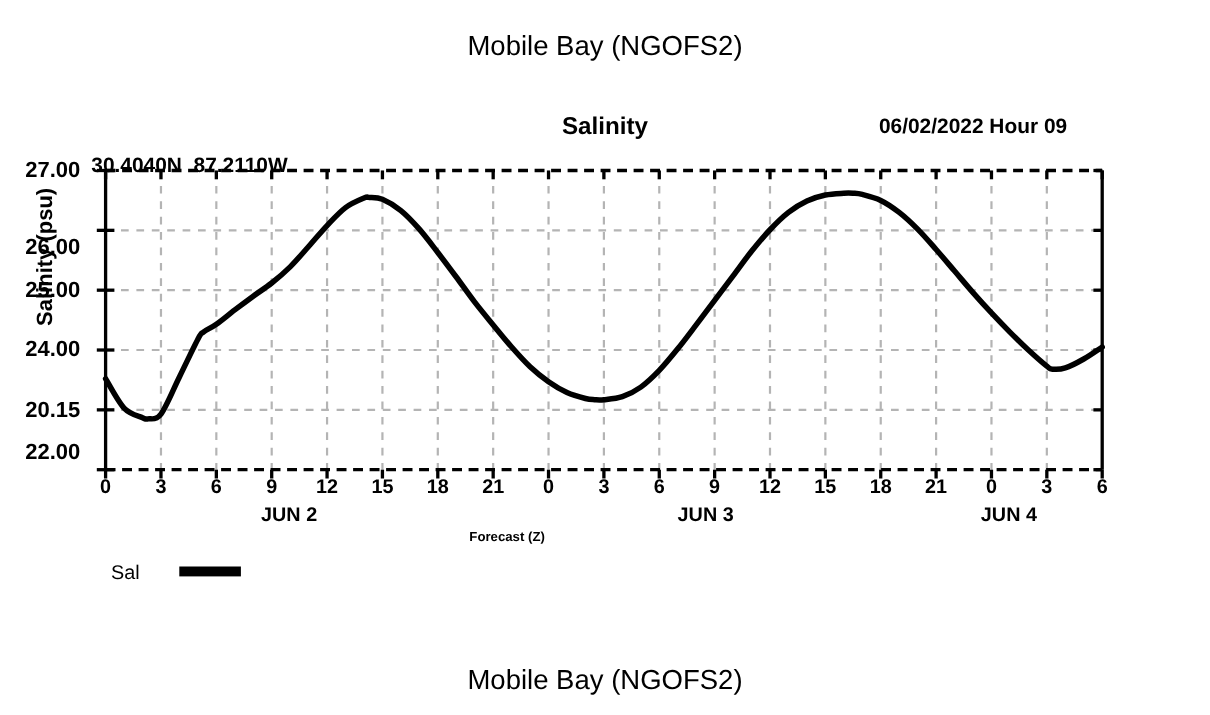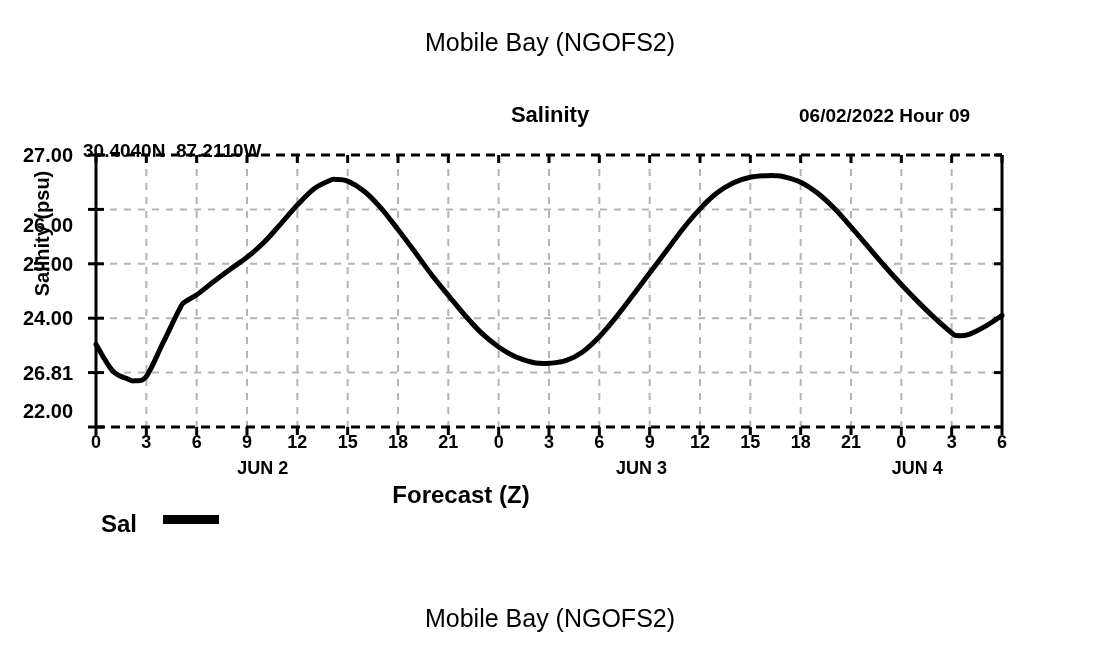--- a/index.html
+++ b/index.html
@@ -57,21 +57,21 @@
     font-weight: bold;
     transform: rotate(-90deg);
     transform-origin: center center;
   }
 
   .xlabel {
     top: 481px;
     left: 0;
     width: 922px;
     text-align: center;
-    font-size: 24px;
+    font-size: 12px;
     font-weight: bold;
   }
 
   .ytick {
     font-size: 20px;
     font-weight: bold;
     text-align: center;
     width: 80px;
     left: 8px;
   }
@@ -87,22 +87,22 @@
   .daylabel {
     font-size: 18px;
     font-weight: bold;
     width: 120px;
     top: 458px;
   }
 
   .legend-label {
     top: 510px;
     left: 101px;
-    font-size: 24px;
-    font-weight: bold;
+    font-size: 18px;
+    font-weight: normal;
   }
   .legend-swatch {
     position: absolute;
     top: 515px;
     left: 163px;
     width: 56px;
     height: 9px;
     background: #000000;
   }
 
@@ -206,21 +206,21 @@
       <line x1="994" y1="263.8" x2="1002" y2="263.8" stroke="#000" stroke-width="3"></line>
       <line x1="88" y1="209.39999999999998" x2="104" y2="209.39999999999998" stroke="#000" stroke-width="3"></line>
       <line x1="994" y1="209.39999999999998" x2="1002" y2="209.39999999999998" stroke="#000" stroke-width="3"></line>
       <line x1="88" y1="155" x2="104" y2="155" stroke="#000" stroke-width="3"></line>
       <line x1="994" y1="155" x2="1002" y2="155" stroke="#000" stroke-width="3"></line>
       <path d="M 96.00 344.31 C 98.80 348.75, 107.19 365.07, 112.78 370.97 C 118.37 376.86, 125.92 378.04, 129.56 379.67 C 133.19 381.30, 131.79 381.30, 134.59 380.76 C 137.39 380.22, 141.58 382.75, 146.33 376.41 C 151.09 370.06, 157.52 354.01, 163.11 342.68 C 168.70 331.35, 176.25 315.21, 179.89 308.41 C 183.52 301.61, 182.13 304.15, 184.92 301.88 C 187.72 299.61, 191.91 298.16, 196.67 294.81 C 201.42 291.45, 207.85 286.01, 213.44 281.75 C 219.04 277.49, 224.63 273.32, 230.22 269.24 C 235.81 265.16, 241.41 261.71, 247.00 257.27 C 252.59 252.83, 258.19 248.11, 263.78 242.58 C 269.37 237.05, 274.96 230.34, 280.56 224.09 C 286.15 217.83, 291.74 210.94, 297.33 205.05 C 302.93 199.15, 308.52 192.90, 314.11 188.73 C 319.70 184.56, 327.25 181.57, 330.89 180.02 C 334.52 178.48, 333.13 179.30, 335.92 179.48 C 338.72 179.66, 342.91 179.12, 347.67 181.11 C 352.42 183.11, 358.85 186.91, 364.44 191.45 C 370.04 195.98, 375.63 201.97, 381.22 208.31 C 386.81 214.66, 392.41 222.27, 398.00 229.53 C 403.59 236.78, 409.19 244.31, 414.78 251.83 C 420.37 259.36, 425.96 267.43, 431.56 274.68 C 437.15 281.93, 442.74 288.55, 448.33 295.35 C 453.93 302.15, 459.52 309.13, 465.11 315.48 C 470.70 321.83, 476.30 328.17, 481.89 333.43 C 487.48 338.69, 493.07 343.13, 498.67 347.03 C 504.26 350.93, 509.85 354.29, 515.44 356.82 C 521.04 359.36, 528.03 361.18, 532.22 362.26 C 536.42 363.35, 537.81 363.17, 540.61 363.35 C 543.41 363.53, 544.81 363.81, 549.00 363.35 C 553.19 362.90, 560.19 362.54, 565.78 360.63 C 571.37 358.73, 576.96 355.92, 582.56 351.93 C 588.15 347.94, 593.74 342.50, 599.33 336.70 C 604.93 330.89, 610.52 324.00, 616.11 317.11 C 621.70 310.22, 627.30 302.70, 632.89 295.35 C 638.48 288.01, 644.07 280.48, 649.67 273.05 C 655.26 265.61, 660.85 258.18, 666.44 250.74 C 672.04 243.31, 677.63 235.42, 683.22 228.44 C 688.81 221.46, 694.41 214.75, 700.00 208.86 C 705.59 202.96, 711.19 197.43, 716.78 193.08 C 722.37 188.73, 727.96 185.37, 733.56 182.74 C 739.15 180.11, 744.74 178.48, 750.33 177.30 C 755.93 176.13, 762.92 175.94, 767.11 175.67 C 771.31 175.40, 772.70 175.49, 775.50 175.67 C 778.30 175.85, 779.69 175.67, 783.89 176.76 C 788.08 177.85, 795.07 179.48, 800.67 182.20 C 806.26 184.92, 811.85 188.73, 817.44 193.08 C 823.04 197.43, 828.63 202.69, 834.22 208.31 C 839.81 213.93, 845.41 220.46, 851.00 226.81 C 856.59 233.15, 862.19 239.86, 867.78 246.39 C 873.37 252.92, 878.96 259.63, 884.56 265.98 C 890.15 272.32, 895.74 278.49, 901.33 284.47 C 906.93 290.46, 912.52 296.26, 918.11 301.88 C 923.70 307.50, 929.30 313.03, 934.89 318.20 C 940.48 323.37, 948.03 329.99, 951.67 332.89 C 955.30 335.79, 953.90 335.34, 956.70 335.61 C 959.50 335.88, 963.69 336.06, 968.44 334.52 C 973.20 332.98, 979.63 329.53, 985.22 326.36 C 990.81 323.19, 999.20 317.29, 1002.00 315.48" fill="none" stroke="#000000" stroke-width="5" stroke-linecap="round" stroke-linejoin="round"></path>
     </svg>
 
   <div id="ytick-layer">
       <div class="txt ytick" style="top: 400px;">22.00</div>
-      <div class="txt ytick" style="top: 361.6px;">26.81</div>
+      <div class="txt ytick" style="top: 361.6px;">20.15</div>
       <div class="txt ytick" style="top: 307.2px;">24.00</div>
       <div class="txt ytick" style="top: 252.8px;">25.00</div>
       <div class="txt ytick" style="top: 198.4px; margin-top: 16px;">26.00</div>
       <div class="txt ytick" style="top: 144px;">27.00</div>
     </div>
   <div id="xtick-layer">
       <div class="txt xtick" style="left: 76px;">0</div>
       <div class="txt xtick" style="left: 126.333px;">3</div>
       <div class="txt xtick" style="left: 176.667px;">6</div>
       <div class="txt xtick" style="left: 227px;">9</div>

